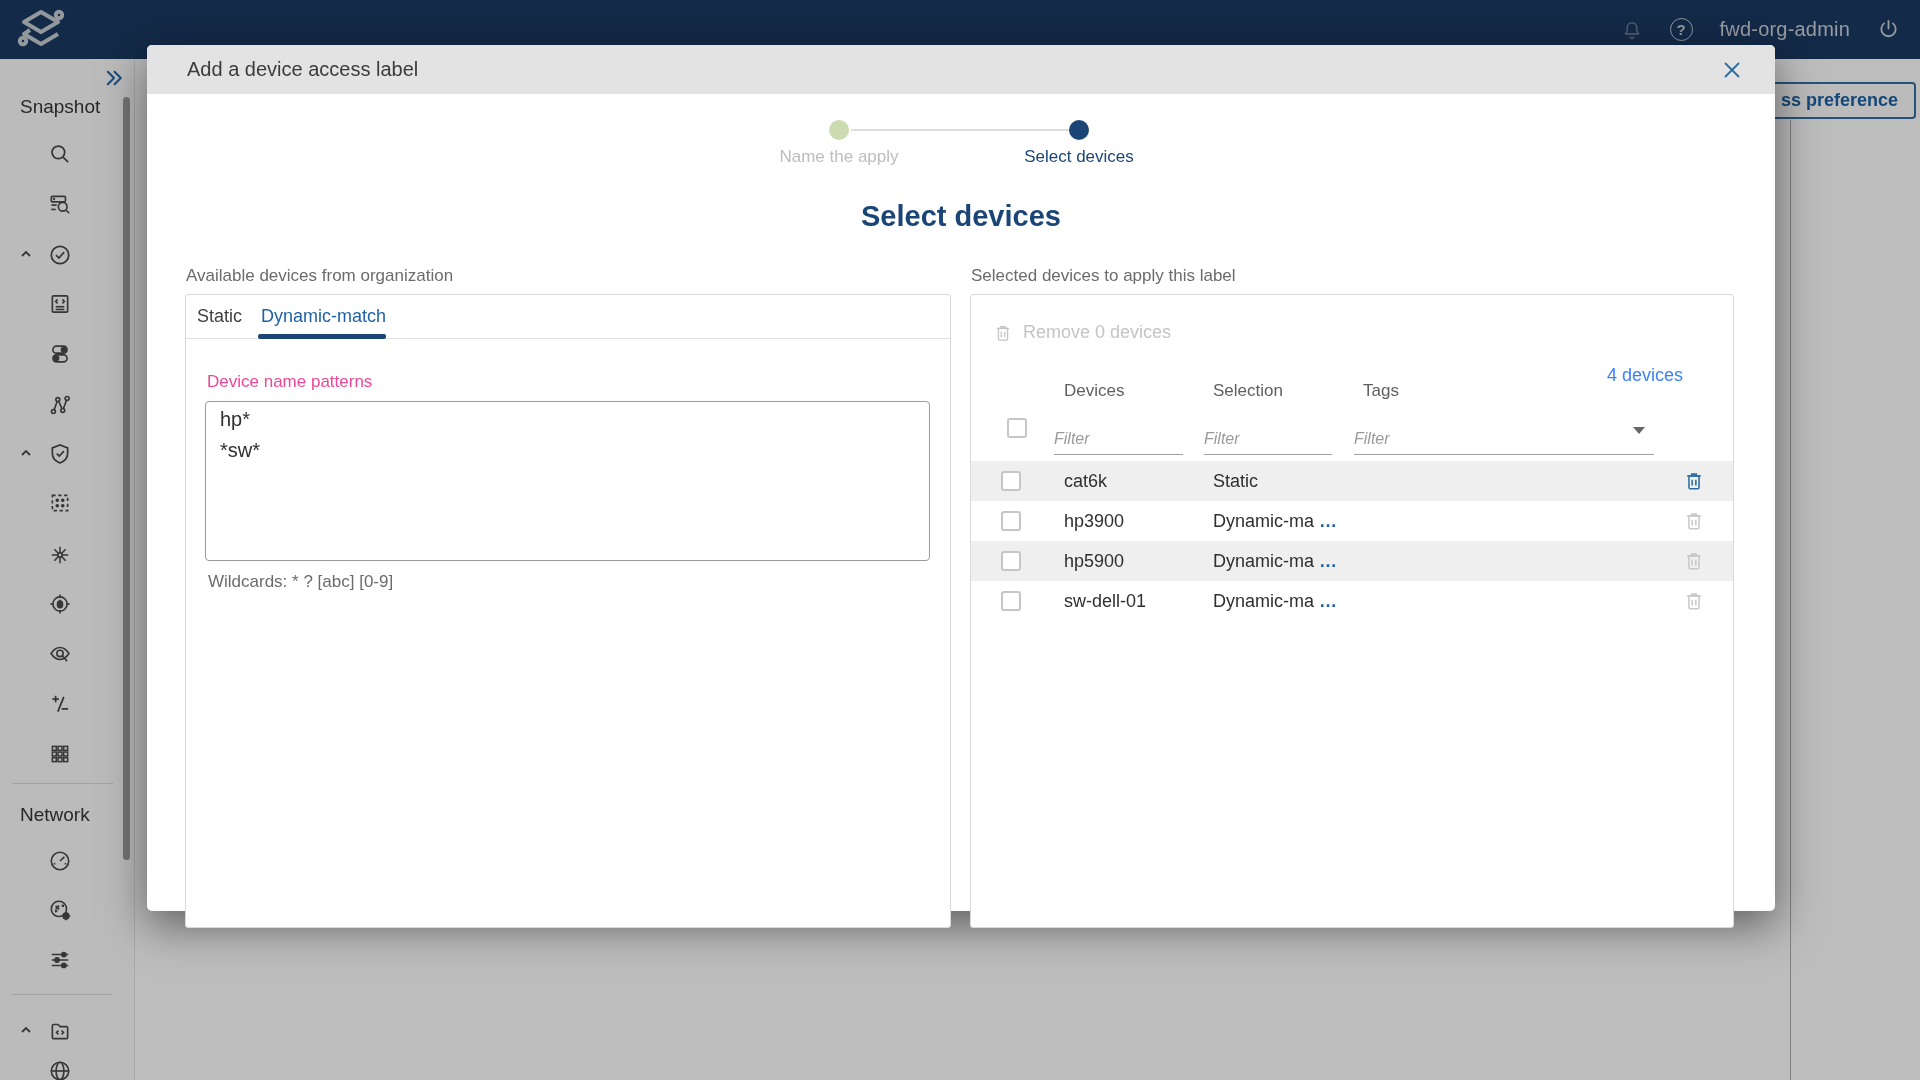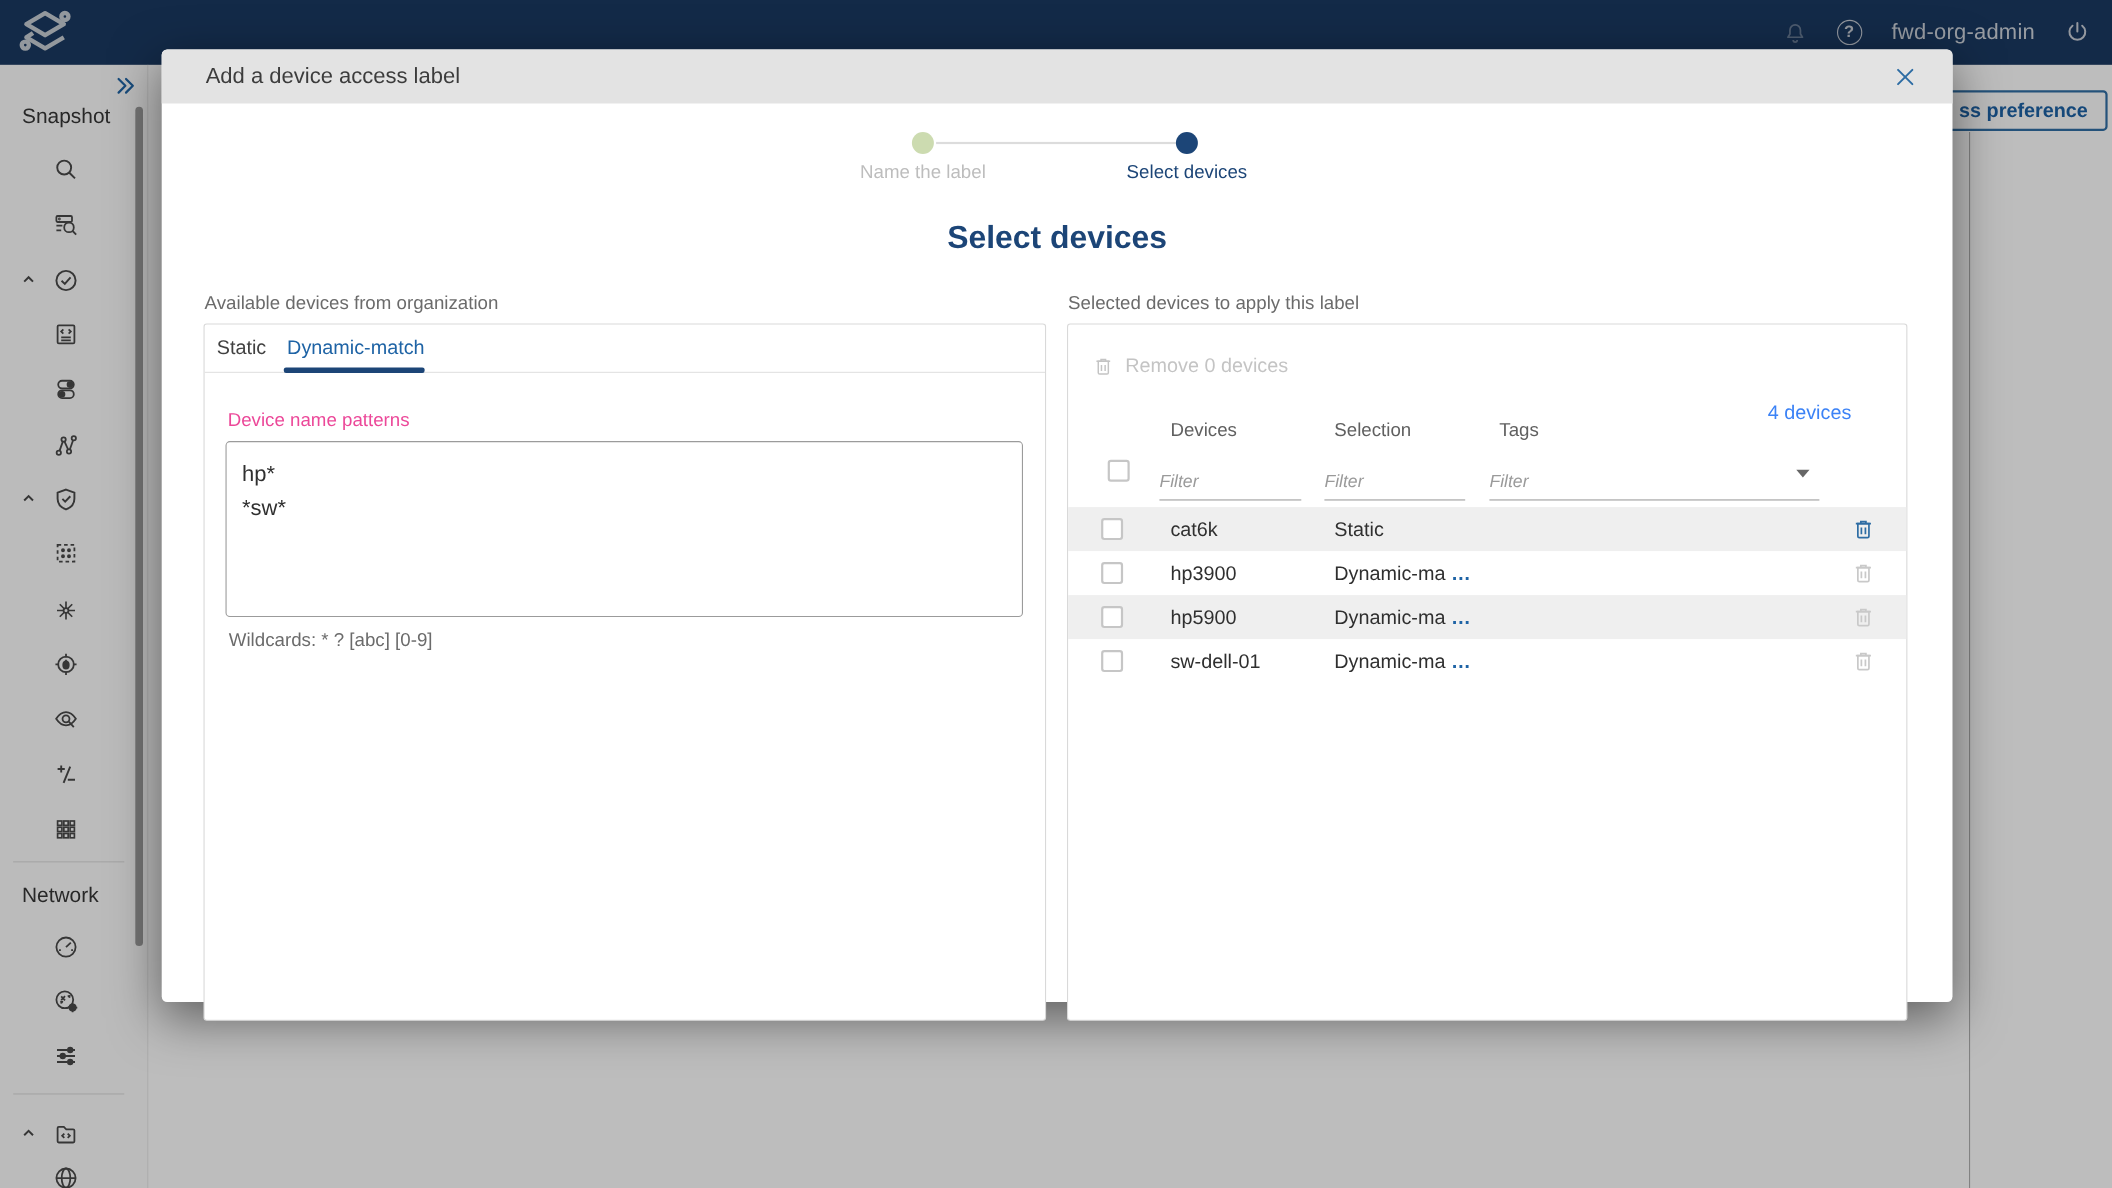--- a/index.html
+++ b/index.html
@@ -62,21 +62,21 @@
 
   
   .tabrow { position:absolute; left:0; top:0; width:100%; height:44px; border-bottom:1px solid #e2e2e2; }
   .tab { position:absolute; top:0; line-height:42px; font-size:18px; cursor:pointer; }
   .tab-static { left:11px; color:#414141; }
   .tab-dynamic { left:75px; color:#1e63a5; font-weight:500; }
   .tab-underline { position:absolute; left:72px; bottom:-1px; width:128px; height:5px; background:#1c4577; border-radius:2px; }
 
   .patterns-label { position:absolute; left:21px; top:77px; font-size:17px; color:#ec4899; }
   .patterns-area { position:absolute; left:19px; top:106px; width:725px; height:160px; border:1px solid #9b9b9b; border-radius:4px;
-    padding:14px 14px; font-size:20px; line-height:31px; color:#303030; font-family:inherit; resize:none; outline:none; background:#fff; }
+    padding:2px 14px; font-size:20px; line-height:31px; color:#303030; font-family:inherit; resize:none; outline:none; background:#fff; }
   .wildcards { position:absolute; left:22px; top:277px; font-size:17px; color:#6b6b6b; }
 
   
   .rc-toolbar-remove { position:absolute; left:22px; top:27px; display:flex; align-items:center; gap:10px; color:#c4c4c4; font-size:18px; }
   .rc-count { position:absolute; right:50px; top:30px; font-size:18px; color:#3b82f6;margin-top:40px; }
   .rc-col { position:absolute; top:86px; font-size:17px; color:#606060; }
   .col-devices { left:93px; } .col-selection { left:242px; } .col-tags { left:392px; }
 
   .checkbox { position:absolute; width:20px; height:20px; border:2px solid #c6c6c6; border-radius:3px; background:#fff; }
   .cb-filter { left:36px; top:123px; }
@@ -349,21 +349,21 @@
         <svg width="22" height="22" viewBox="0 0 22 22" stroke="currentColor" stroke-width="1.8" stroke-linecap="round">
             <path d="M4.5 4.5 L17.5 17.5"></path>
             <path d="M17.5 4.5 L4.5 17.5"></path>
           </svg>
       </button>
     </div>
 
     <div class="step-line"></div>
     <div class="step-dot dot-done"></div>
     <div class="step-dot dot-active"></div>
-    <div class="step-label label-done">Name the label</div>
+    <div class="step-label label-done">Name the apply</div>
     <div class="step-label label-active">Select devices</div>
 
     <div class="modal-heading">Select devices</div>
 
     <div class="section-label sl-left">Available devices from organization</div>
     <div class="section-label sl-right">Selected devices to apply this label</div>
 
     <div class="card card-left">
       <div class="tabrow">
         <span class="tab tab-static">Static</span>

